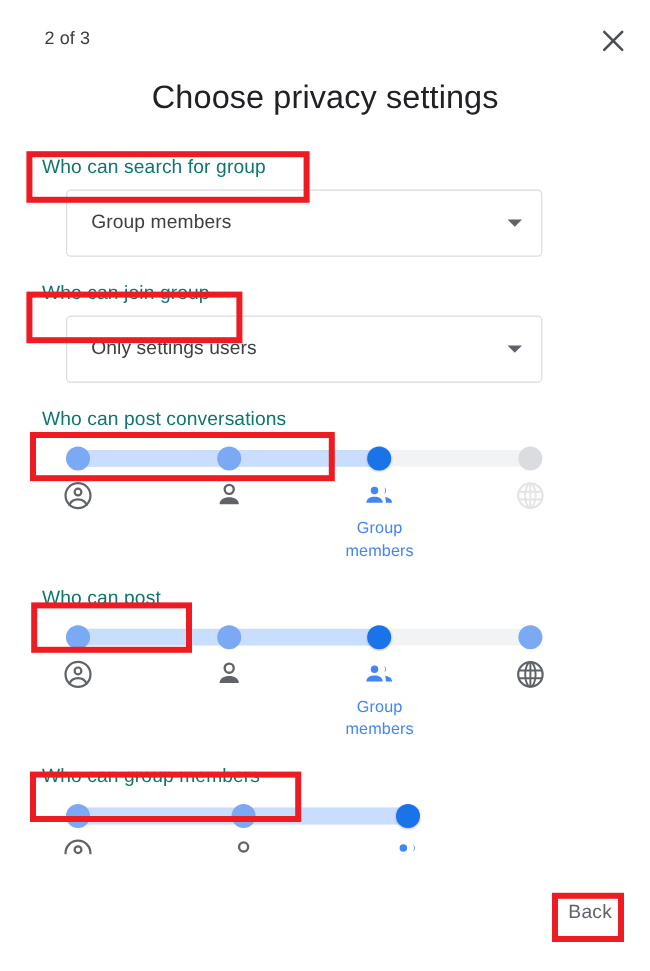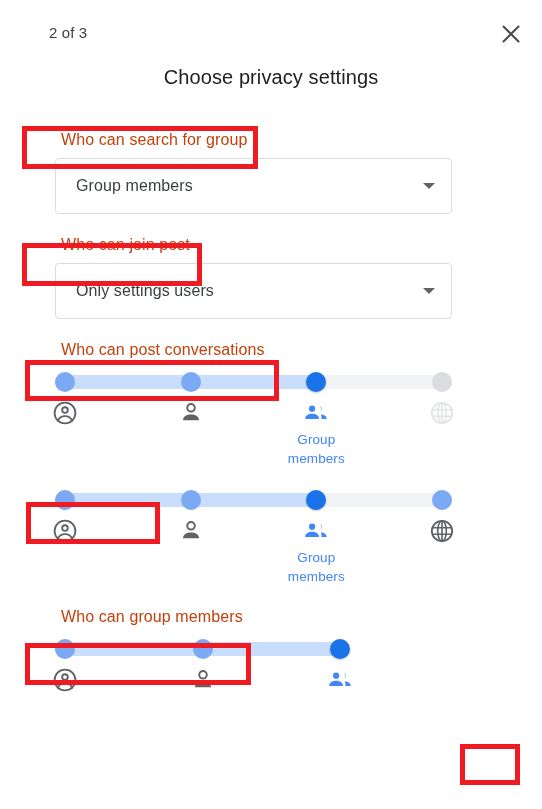--- a/index.html
+++ b/index.html
@@ -21,21 +21,21 @@
     position: absolute;
     inset: 0;
     background: #ffffff;
     border-radius: 8px;
     overflow: hidden;
   }
 
   
   #header {
     position: absolute;
-    top: 0; left: 16px; right: 0;
+    top: 0; left: 4px; right: 0;
     height: 58px;
     padding-left: 23px;
   }
   #step-counter {
     position: absolute;
     left: 33px;
     top: 24px;
     font-size: 15px;
     color: #3c4043;
     letter-spacing: .1px;
@@ -55,43 +55,42 @@
     border: none;
     padding: 0;
   }
   #close-btn svg { display: block; }
 
   #page-title {
     position: absolute;
     top: 66px;
     left: 0; right: 0;
     text-align: center;
-    font-size: 20px;
+    font-size: 27px;
     font-weight: 400;
     color: #202124;
     letter-spacing: .1px;
   }
 
   
   #body-scroll {
     position: absolute;
     top: 110px;
     left: 0; right: 0;
     height: 602px;
     overflow: hidden;
   }
 
   .field-block { position: relative; }
 
   .field-label {
     font-size: 16px;
-    color: #c2410c;
+    color: #0f766e;
     letter-spacing: .1px;
     padding-left: 35px;
-    margin-left: 26px;
   }
 
   
   .select-wrap {
     margin-left: 55px;
     margin-right: 90px;
     margin-top: 9px;
     height: 56px;
     border: 1px solid #dadce0;
     border-radius: 4px;
@@ -250,21 +249,21 @@
   <div id="body-scroll">
 
   <div class="field-block" style="margin-top: 21px;">
         <div class="field-label">Who can search for group</div>
         <div class="select-wrap">
           <div class="select-value">Group members</div>
           <div class="select-arrow"></div>
         </div>
       </div>
       <div class="field-block" style="margin-top: 22px;">
-        <div class="field-label">Who can join post</div>
+        <div class="field-label">Who can join group</div>
         <div class="select-wrap">
           <div class="select-value">Only settings users</div>
           <div class="select-arrow"></div>
         </div>
       </div>
       <div class="field-block" style="margin-top: 22px;">
         <div class="field-label">Who can post conversations</div>
         <div class="slider-wrap">
           <div class="track-base" style="right: 0%;"></div>
           <div class="track-fill" style="width: 66.6667%;"></div>
@@ -301,20 +300,21 @@
               <ellipse cx="12" cy="12" rx="4" ry="9.4" fill="none" stroke="#e3e4e6" stroke-width="1.5"></ellipse>
               <path d="M2.9 9 H21.1 M2.9 15 H21.1 M12 2.6 V21.4" stroke="#e3e4e6" stroke-width="1.5" fill="none"></path>
             </svg>
           </div>
         </div>
         <div class="caption-row">
           <div class="opt-caption" style="left: calc(66.6667% - 3.33333px);">Group members</div>
         </div>
       </div>
       <div class="field-block" style="margin-top: 22px;">
+        <div class="field-label">Who can post</div>
         <div class="slider-wrap">
           <div class="track-base" style="right: 0%;"></div>
           <div class="track-fill" style="width: 66.6667%;"></div>
           <div class="thumb passed" style="left: calc(0% + 10px);"></div>
           <div class="thumb passed" style="left: calc(33.3333% + 3.33333px);"></div>
           <div class="thumb current" style="left: calc(66.6667% - 3.33333px);"></div>
           <div class="thumb passed" style="left: calc(100% - 10px);"></div>
         </div>
         <div class="icon-row">
           <div class="opt-icon" style="left: calc(0% + 10px);">
@@ -379,20 +379,21 @@
               <path d="M2.6 18.8 C2.6 14.9 6.4 13.0 10.5 13.0 C14.6 13.0 18.4 14.9 18.4 18.8 Z" fill="#4285f4"></path>
               <path d="M19.6 3.9 a3.5 3.5 0 0 1 0 6.4 a4.6 4.6 0 0 0 0 -6.4 Z" fill="#4285f4"></path>
               <path d="M20.6 13.3 C24.2 13.8 27.4 15.5 27.4 18.8 L21.4 18.8 C21.4 16.6 21.2 14.7 20.6 13.3 Z" fill="#4285f4"></path>
             </svg>
           </div>
         </div>
       </div>
     </div>
 
   <div id="footer">
+    <button class="text-btn" id="back-btn">Back</button>
   </div>
 
   <div class="annot" style="left:22px; top:126px; width:236px; height:43px;"></div>
   <div class="annot" style="left:22px; top:243px; width:180px; height:43px;"></div>
   <div class="annot" style="left:25px; top:360px; width:254px; height:41px;"></div>
   <div class="annot" style="left:26px; top:502px; width:134px; height:42px;"></div>
   <div class="annot" style="left:25px; top:643px; width:226px; height:42px;"></div>
   <div class="annot" style="left:460px; top:744px; width:60px; height:41px;"></div>
 
 </div>

